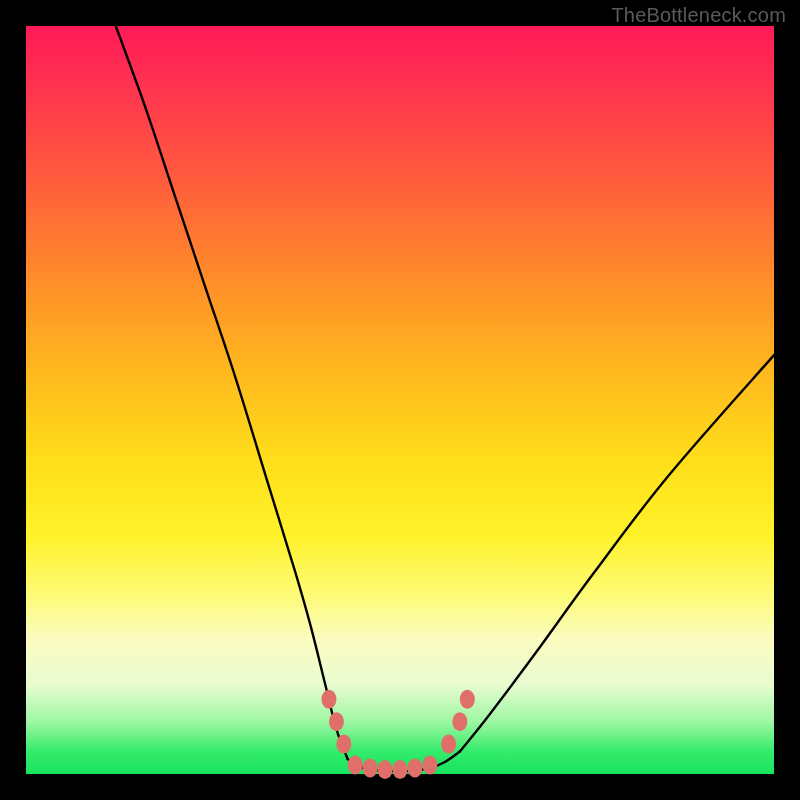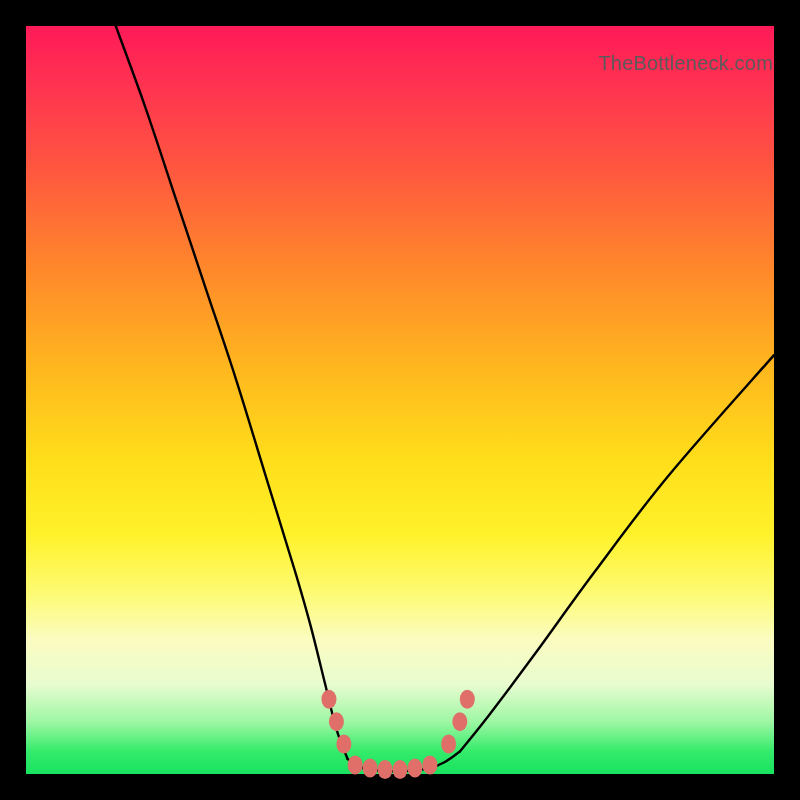--- a/index.html
+++ b/index.html
@@ -39,28 +39,27 @@
       #fbfcc0 82%,
       #e8fcd0 88%,
       #9ef7a3 93%,
       #34eb6a 97%,
       #17e35f 100%
     );
   }
   .watermark {
     position: absolute;
     top: 4px;
-    right: 27px;
+    right: 14px;
     color: #5a5a5a;
     font-size: 20px;
     font-weight: 500;
     letter-spacing: 0.2px;
     pointer-events: none;
     user-select: none;
-    margin-top: 48px;
   }
   svg.curve {
     position: absolute;
     top: 26px;
     left: 26px;
     width: 748px;
     height: 748px;
     overflow: visible;
   }
 </style>

